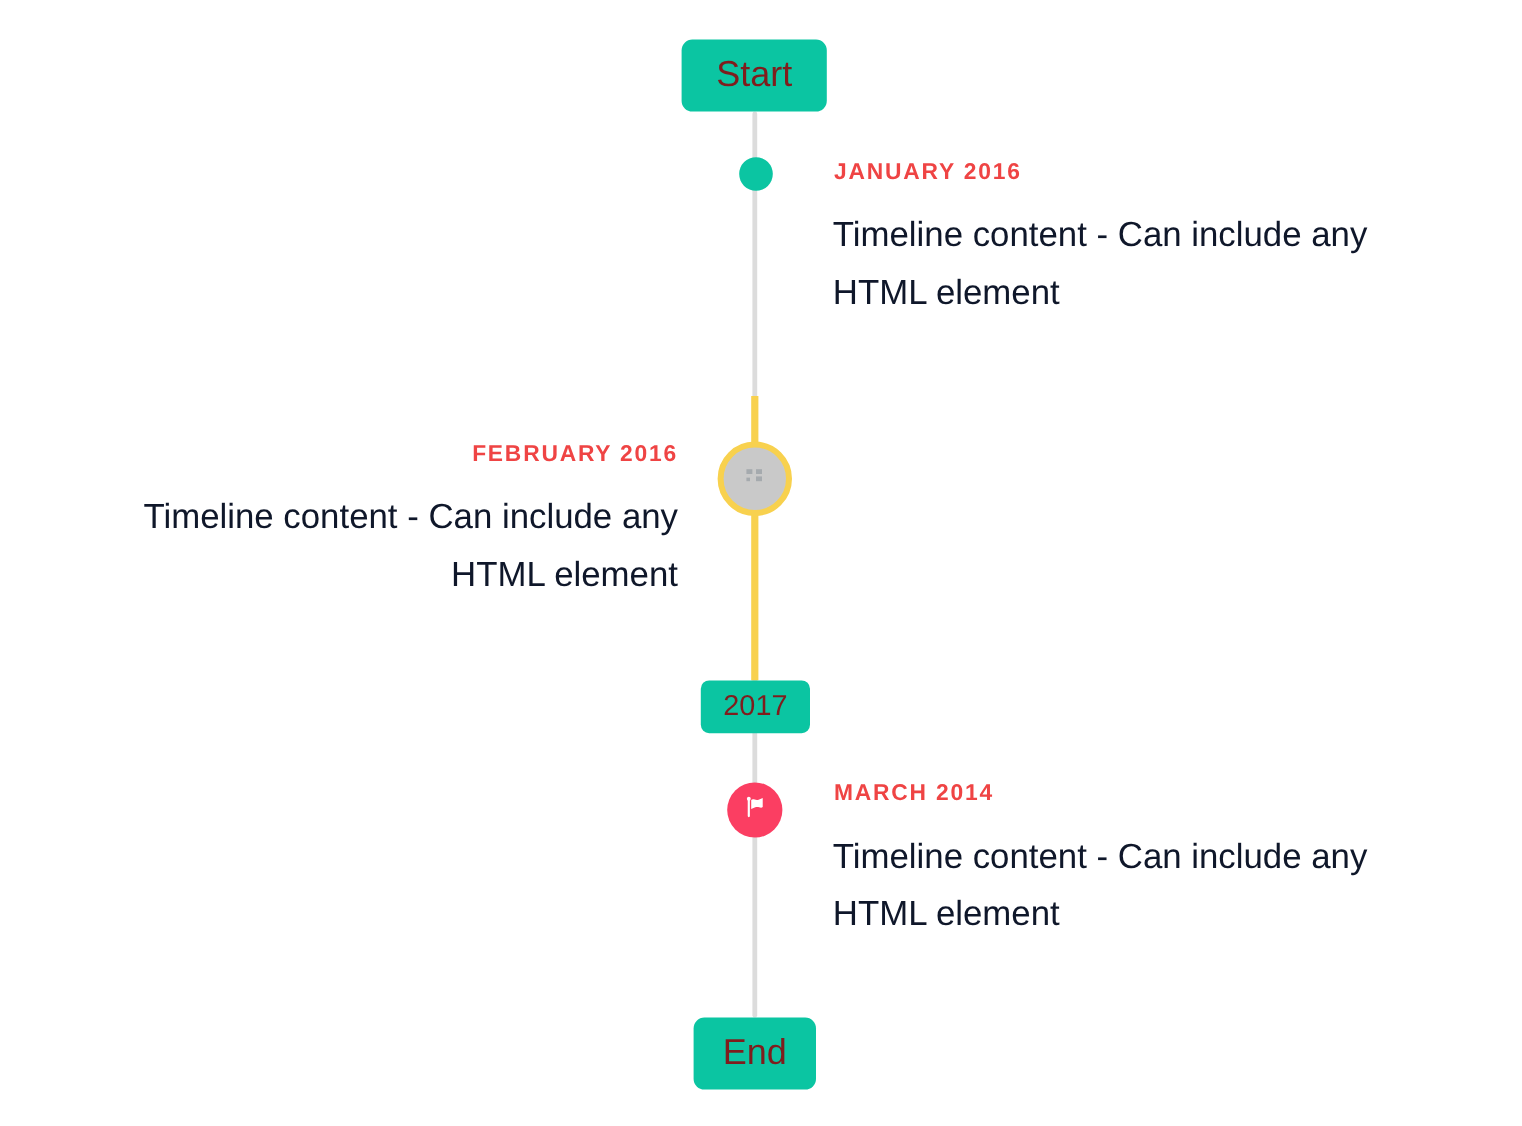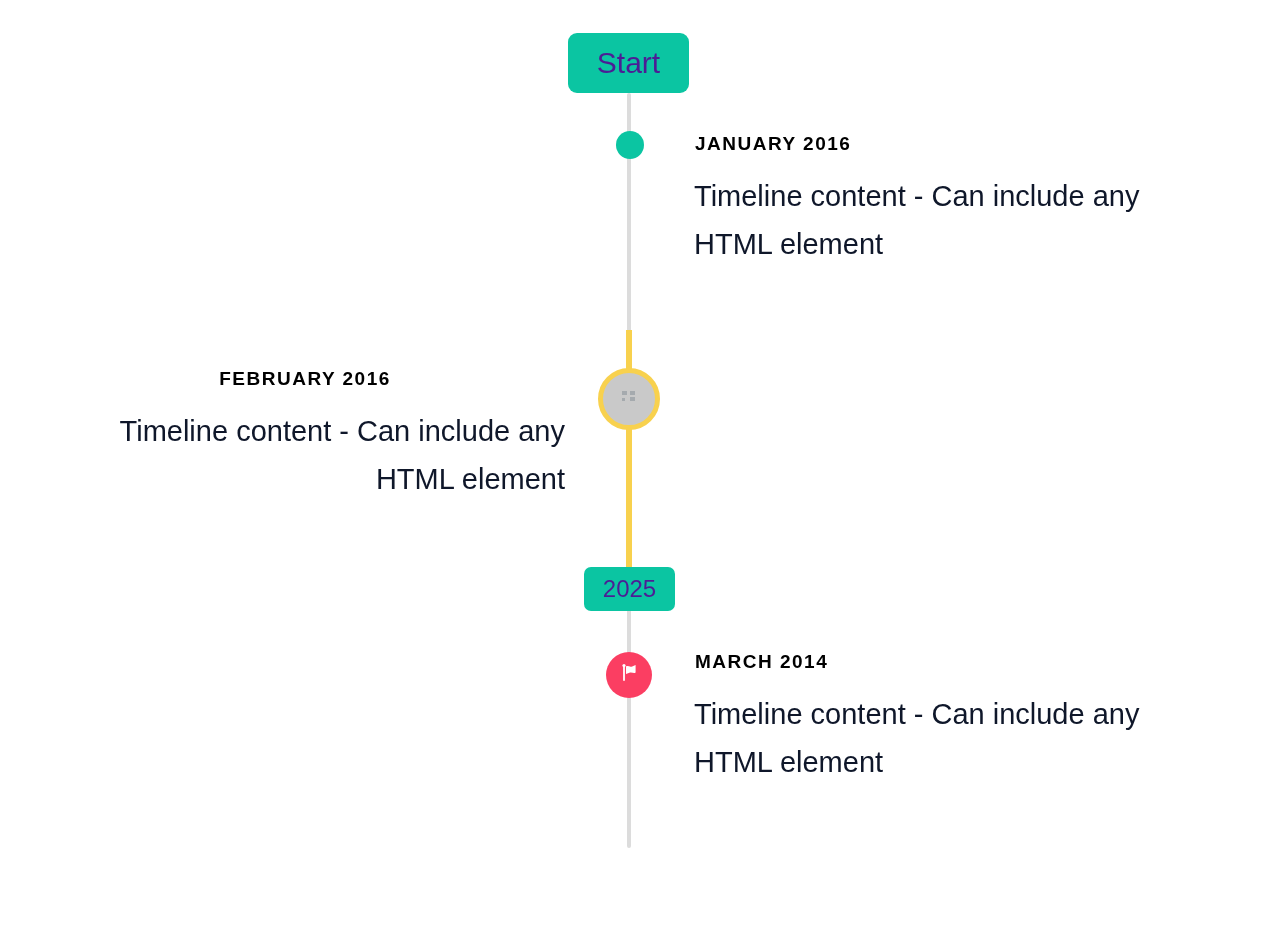--- a/index.html
+++ b/index.html
@@ -19,21 +19,21 @@
   }
   .tl-line-highlight {
     position: absolute; left: 626px; top: 330px;
     width: 6px; height: 237px;
     background: #f8d14e;
   }
 
   
   .badge {
     position: absolute;
-    background: #0bc5a2; color: #4c1d95;
+    background: #0bc5a2; color: #7f1d1d;
     display: flex; align-items: center; justify-content: center;
     border-radius: 9px;
   }
   .badge-start { left: 568px; top: 33px; width: 121px; height: 60px; font-size: 30px; }
   .badge-2017  { left: 584px; top: 567px; width: 91px; height: 44px; font-size: 24px; border-radius: 7px; }
   .badge-end   { left: 578px; top: 848px; width: 102px; height: 60px; font-size: 30px; }
 
   
   .marker-dot {
     position: absolute; left: 616px; top: 131px;
@@ -52,30 +52,30 @@
     background: #fb3e62;
     display: flex; align-items: center; justify-content: center;
   }
   .marker-flag svg { width: 24px; height: 24px; }
   .marker-placeholder svg { width: 16px; height: 14px; opacity: .75; }
 
   
   .ev-title {
     position: absolute;
     font-size: 19px; font-weight: 700; letter-spacing: 1.5px;
-    color: #000000; white-space: nowrap;
+    color: #ef4444; white-space: nowrap;
   }
   .ev-body {
     position: absolute; width: 522px;
     font-size: 29px; line-height: 48px; font-weight: 400;
     color: #0f172a;
   }
   .ev1-title { left: 695px; top: 133px; }
   .ev1-body  { left: 694px; top: 172px; text-align: left; }
-  .ev2-title { left: 45px;  top: 368px; width: 520px; text-align: center; white-space: nowrap; }
+  .ev2-title { left: 45px;  top: 368px; width: 520px; text-align: right; white-space: nowrap; }
   .ev2-body  { left: 45px;  top: 407px; width: 520px; text-align: right; }
   .ev3-title { left: 695px; top: 651px; }
   .ev3-body  { left: 694px; top: 690px; text-align: left; }
 </style>
 </head>
 <body>
 
 <div class="timeline">
 
   <div class="tl-line"></div>
@@ -93,33 +93,34 @@
         <rect x="1" y="1" width="5" height="4" fill="#9aa0a6"></rect>
         <rect x="9" y="1" width="5" height="4" fill="#9aa0a6"></rect>
         <rect x="1" y="8" width="3" height="3" fill="#9aa0a6"></rect>
         <rect x="9" y="7" width="5" height="4" fill="#9aa0a6"></rect>
       </svg>
     </span>
   </div>
   <div class="ev-title ev2-title">FEBRUARY 2016</div>
   <div class="ev-body ev2-body">Timeline content - Can include any HTML element</div>
 
-  <div class="badge badge-2017">2025</div>
+  <div class="badge badge-2017">2017</div>
 
   <div class="marker-flag">
     <span>
       <svg viewBox="0 0 24 24" xmlns="http://www.w3.org/2000/svg" fill="#ffffff">
         <circle cx="7" cy="4.6" r="1.6"></circle>
         <rect x="6.1" y="4.6" width="1.8" height="15.4" rx="0.9"></rect>
         <path d="M9 5.6
                  C 10.8 4.2, 12.6 6.4, 15.2 5.4
                  L 18.6 4.1
                  L 18.6 11.6
                  C 16.8 13.0, 15.0 10.8, 12.4 11.8
                  L 9 13.1 Z"></path>
       </svg>
     </span>
   </div>
   <div class="ev-title ev3-title">MARCH 2014</div>
   <div class="ev-body ev3-body">Timeline content - Can include any HTML element</div>
 
+  <div class="badge badge-end">End</div>
 
 </div>
 
 </body></html>

